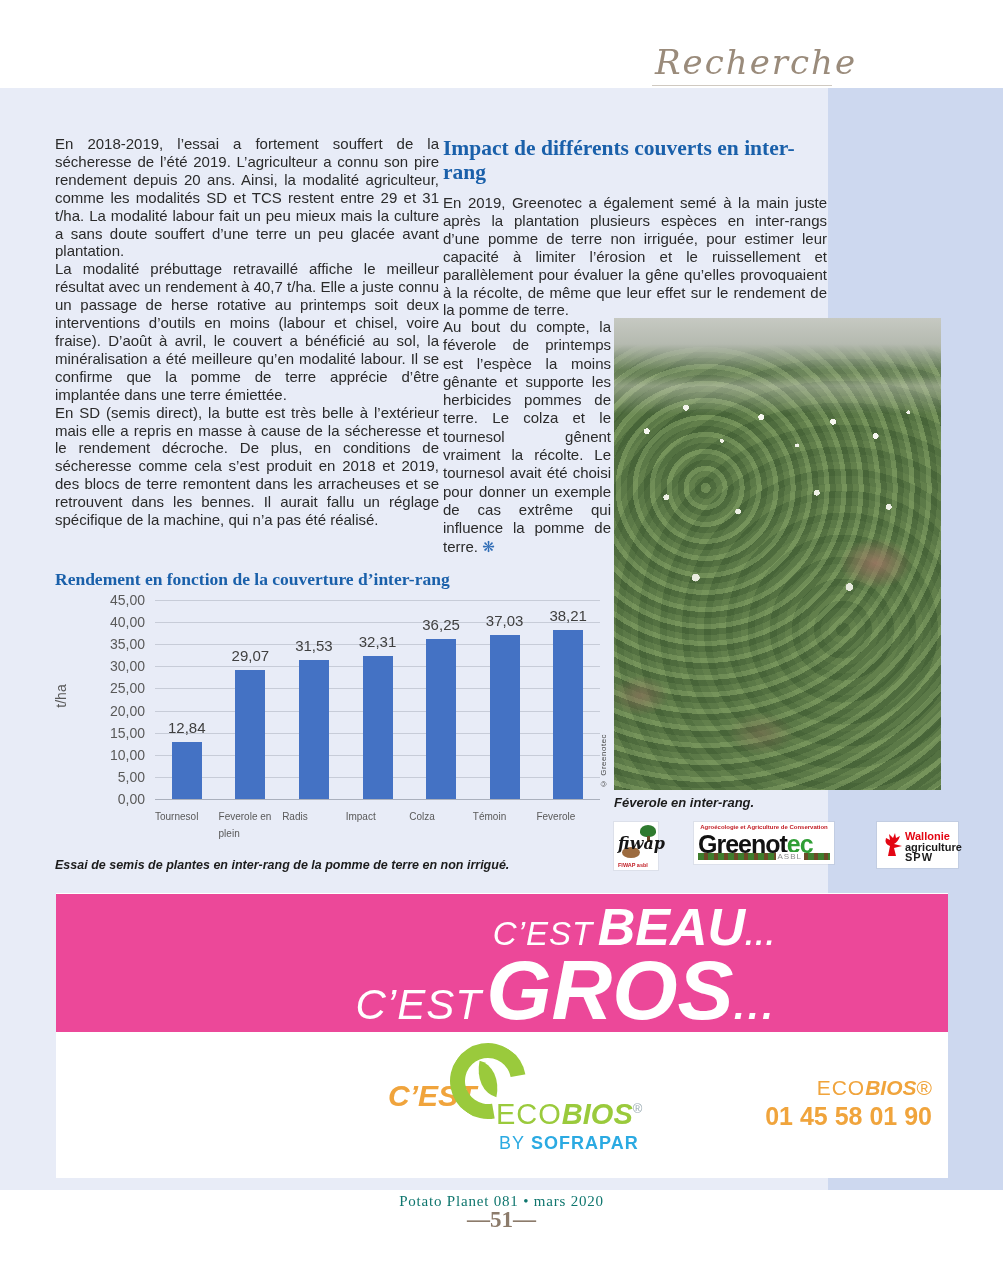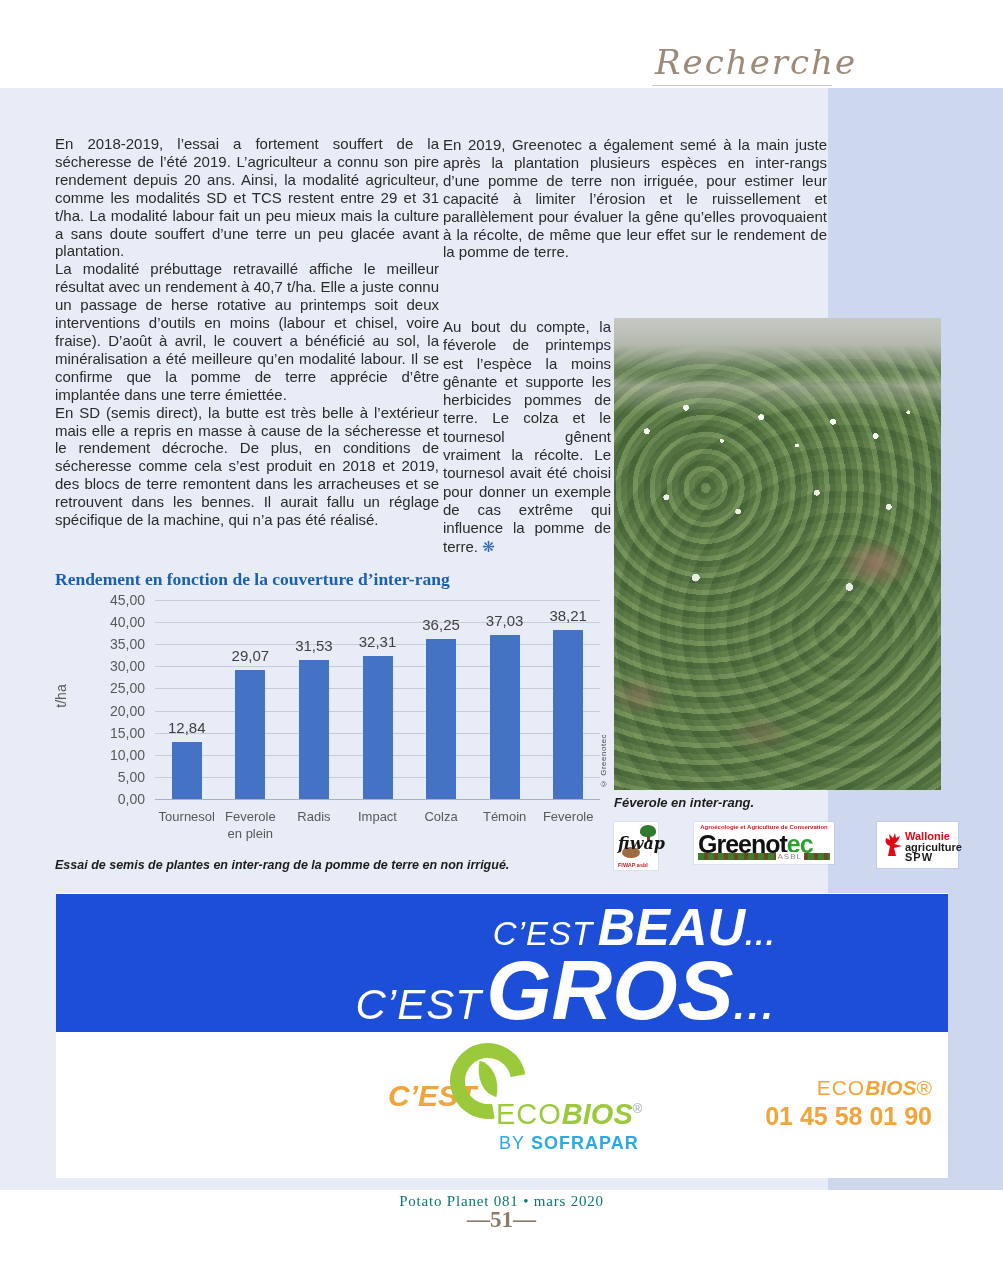--- a/index.html
+++ b/index.html
@@ -78,25 +78,25 @@
   .ylabel{position:absolute;left:-14px;top:88px;width:40px;text-align:center;font-size:14px;color:#595959;
         transform:rotate(-90deg);}
   .yaxis{position:absolute;left:28px;top:0;width:62px;height:199px;}
   .ytick{position:absolute;right:0;width:62px;text-align:right;font-size:14px;color:#595959;transform:translateY(-50%);}
   .plot{position:absolute;left:100px;top:0;width:445px;height:199px;}
   .gridline{position:absolute;left:0;width:100%;height:1px;background:#c7ccd8;}
   .gridline.axis-line{background:#aab0bd;}
   .bar{position:absolute;bottom:0;width:30px;background:#4472c4;}
   .bar-label{position:absolute;width:64px;text-align:center;font-size:15px;color:#3f3f3f;}
   .xticks{position:absolute;left:100px;top:208px;width:445px;height:40px;}
-  .xtick{position:absolute;top:0;text-align:center;font-size:13px;color:#595959;line-height:17px;}
+  .xtick{position:absolute;top:0;text-align:left;font-size:10px;color:#595959;line-height:17px;}
   .chart-caption{position:absolute;left:0;top:258px;font-size:12.5px;font-style:italic;font-weight:bold;color:#1c1c1c;}
   
   .ad-box{position:absolute;left:56px;top:893px;width:892px;height:285px;background:#ffffff;}
-  .ad-banner{position:absolute;left:0;top:1px;width:892px;height:138px;background:#1d4ed8;overflow:hidden;}
+  .ad-banner{position:absolute;left:0;top:1px;width:892px;height:138px;background:#ec4899;overflow:hidden;}
   .banner-lines{position:absolute;right:172px;top:10px;text-align:right;color:#fff;font-style:italic;line-height:0.92;white-space:nowrap;}
   .b-intro1{font-size:33px;font-weight:300;letter-spacing:1px;}
   .b-word1{font-size:52px;font-weight:800;letter-spacing:0px;}
   .b-dots1{font-size:30px;font-weight:800;letter-spacing:2px;}
   .b-intro2{font-size:42px;font-weight:300;letter-spacing:1px;}
   .b-word2{font-size:84px;font-weight:800;}
   .b-dots2{font-size:40px;font-weight:800;letter-spacing:3px;}
   .ad-cest{position:absolute;left:332px;top:186px;font-size:30px;font-weight:bold;font-style:italic;color:#f0a43c;}
   .e-logo{position:absolute;left:394px;top:150px;width:76px;height:76px;}
   .e-ring{position:absolute;left:0;top:0;width:46px;height:46px;border:15px solid #9aca3c;
@@ -132,20 +132,21 @@
   <div class="section-title">Recherche</div>
   <div class="section-underline"></div>
 
   <div class="left-col">
     <p>En 2018-2019, l’essai a fortement souffert de la sécheresse de l’été 2019. L’agriculteur a connu son pire rendement depuis 20 ans. Ainsi, la modalité agriculteur, comme les modalités SD et TCS restent entre 29 et 31 t/ha. La modalité labour fait un peu mieux mais la culture a sans doute souffert d’une terre un peu glacée avant plantation.</p>
     <p>La modalité prébuttage retravaillé affiche le meilleur résultat avec un rendement à 40,7 t/ha. Elle a juste connu un passage de herse rotative au printemps soit deux interventions d’outils en moins (labour et chisel, voire fraise). D’août à avril, le couvert a bénéficié au sol, la minéralisation a été meilleure qu’en modalité labour. Il se confirme que la pomme de terre apprécie d’être implantée dans une terre émiettée.</p>
     <p>En SD (semis direct), la butte est très belle à l’extérieur mais elle a repris en masse à cause de la sécheresse et le rendement décroche. De plus, en conditions de sécheresse comme cela s’est produit en 2018 et 2019, des blocs de terre remontent dans les arracheuses et se retrouvent dans les bennes. Il aurait fallu un réglage spécifique de la machine, qui n’a pas été réalisé.</p>
   </div>
 
   <div class="right-col">
+    <h2 class="blue-heading">Impact de différents couverts en inter-rang</h2>
     <p class="right-p">En 2019, Greenotec a également semé à la main juste après la plantation plusieurs espèces en inter-rangs d’une pomme de terre non irriguée, pour estimer leur capacité à limiter l’érosion et le ruissellement et parallèlement pour évaluer la gêne qu’elles provoquaient à la récolte, de même que leur effet sur le rendement de la pomme de terre.</p>
   </div>
 
   <div class="narrow-col"><span>Au bout du compte, la féverole de printemps est l’espèce la moins gênante et supporte les herbicides pommes de terre. Le colza et le tournesol gênent vraiment la récolte. Le tournesol avait été choisi pour donner un exemple de cas extrême qui influence la pomme de terre. </span><span class="end-mark">❋</span></div>
 
   <div class="photo"></div>
   <div class="photo-credit">© Greenotec</div>
   <div class="photo-caption">Féverole en inter-rang.</div>
 
   <div class="logo-box logo-fiwap">

